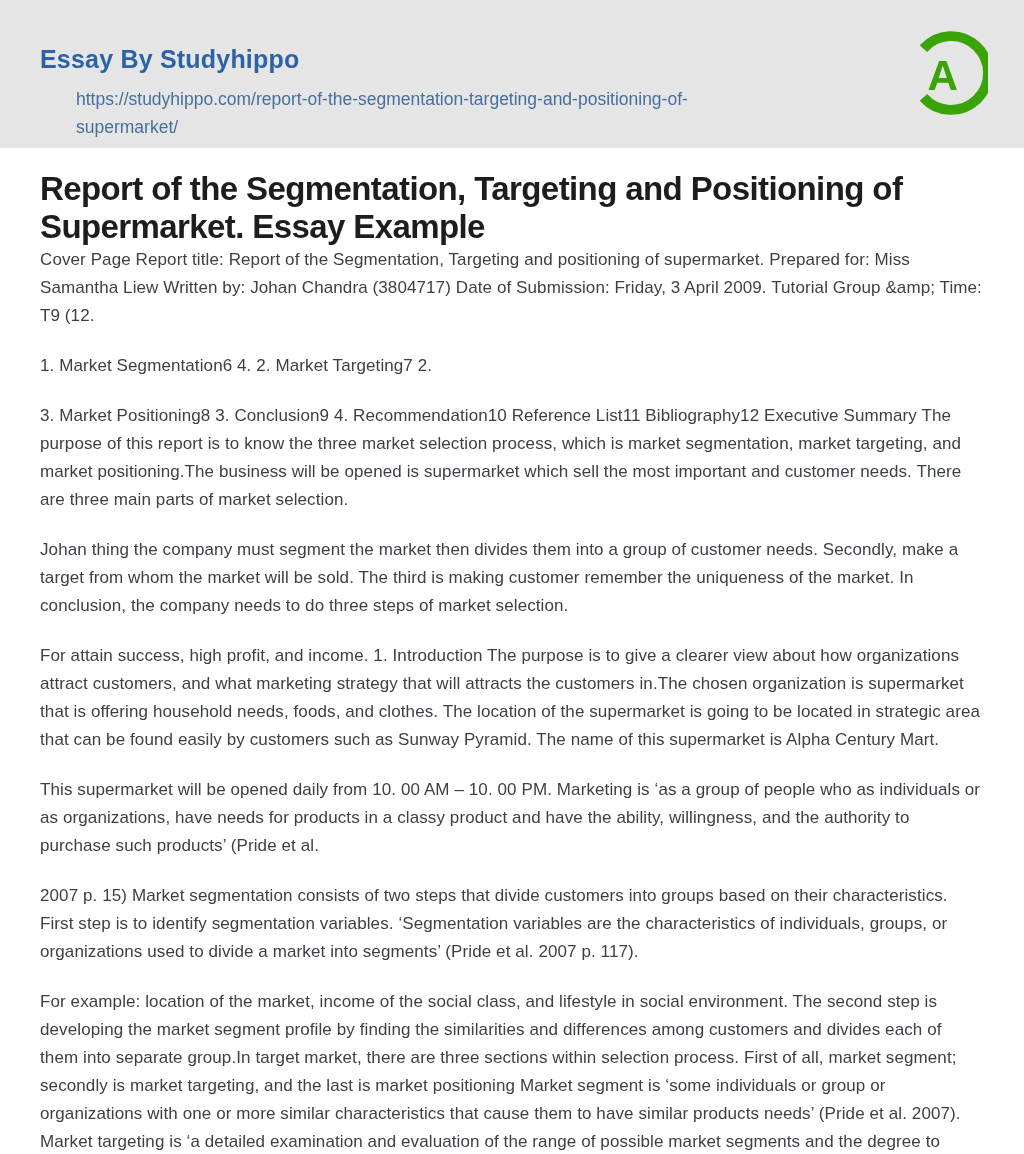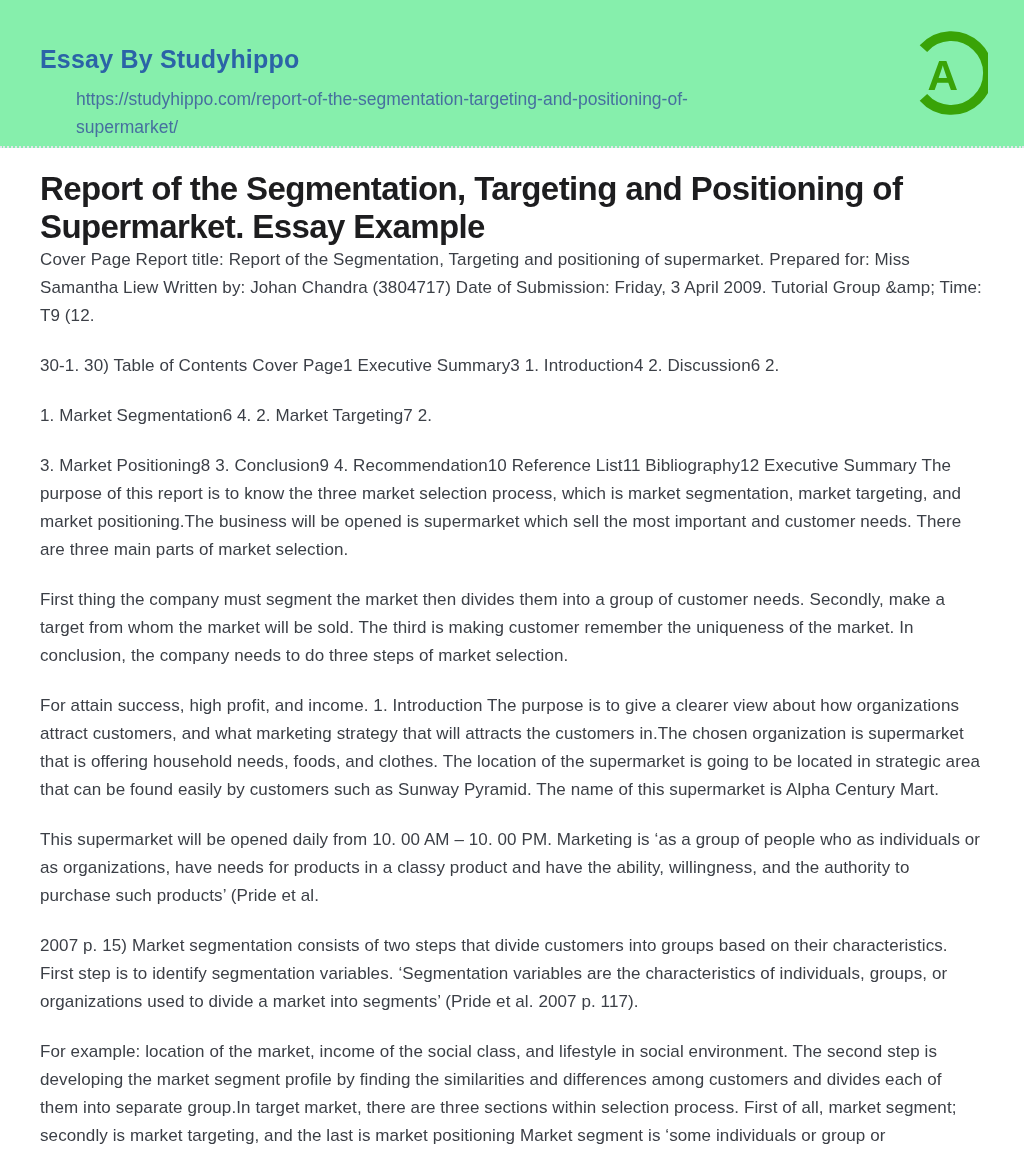--- a/index.html
+++ b/index.html
@@ -6,21 +6,21 @@
   html, body {
     width: 1024px;
     background: #ffffff;
     font-family: "Liberation Sans", sans-serif;
   }
   body { height: 1154px; overflow: hidden; }
 
   .site-header {
     position: relative;
     height: 148px;
-    background: #86efac;
+    background: #e5e5e5;
     padding: 44px 40px 0 40px;
     border-bottom: 2px dotted #e4e5ec;
   }
   .site-title {
     color: #2b63a7;
     font-size: 25px;
     font-weight: 700;
     letter-spacing: 0.2px;
     line-height: 30px;
     margin-bottom: 11px;
@@ -74,22 +74,21 @@
       <path d="M 14.6 22.9 A 41 41 0 1 1 14.6 77.1" fill="none" stroke="#39a307" stroke-width="11" stroke-linecap="butt"></path>
       <text x="36" y="69" text-anchor="middle" font-family="Liberation Sans, sans-serif" font-weight="700" font-size="47" fill="#39a307">A</text>
     </svg>
   </div>
 </header>
 
 <main class="content">
   <h2 class="essay-title">Report of the Segmentation, Targeting and Positioning of Supermarket. Essay Example</h2>
   <div class="essay-body">
     <p>Cover Page Report title: Report of the Segmentation, Targeting and positioning of supermarket. Prepared for: Miss Samantha Liew Written by: Johan Chandra (3804717) Date of Submission: Friday, 3 April 2009. Tutorial Group &amp;amp; Time: T9 (12.</p>
-    <p>30-1. 30) Table of Contents Cover Page1 Executive Summary3 1. Introduction4 2. Discussion6 2.</p>
     <p>1. Market Segmentation6 4. 2. Market Targeting7 2.</p>
     <p>3. Market Positioning8 3. Conclusion9 4. Recommendation10 Reference List11 Bibliography12 Executive Summary The purpose of this report is to know the three market selection process, which is market segmentation, market targeting, and market positioning.The business will be opened is supermarket which sell the most important and customer needs. There are three main parts of market selection.</p>
-    <p>First thing the company must segment the market then divides them into a group of customer needs. Secondly, make a target from whom the market will be sold. The third is making customer remember the uniqueness of the market. In conclusion, the company needs to do three steps of market selection.</p>
+    <p>Johan thing the company must segment the market then divides them into a group of customer needs. Secondly, make a target from whom the market will be sold. The third is making customer remember the uniqueness of the market. In conclusion, the company needs to do three steps of market selection.</p>
     <p>For attain success, high profit, and income. 1. Introduction The purpose is to give a clearer view about how organizations attract customers, and what marketing strategy that will attracts the customers in.The chosen organization is supermarket that is offering household needs, foods, and clothes. The location of the supermarket is going to be located in strategic area that can be found easily by customers such as Sunway Pyramid. The name of this supermarket is Alpha Century Mart.</p>
     <p>This supermarket will be opened daily from 10. 00 AM – 10. 00 PM. Marketing is ‘as a group of people who as individuals or as organizations, have needs for products in a classy product and have the ability, willingness, and the authority to purchase such products’ (Pride et al.</p>
     <p>2007 p. 15) Market segmentation consists of two steps that divide customers into groups based on their characteristics. First step is to identify segmentation variables. ‘Segmentation variables are the characteristics of individuals, groups, or organizations used to divide a market into segments’ (Pride et al. 2007 p. 117).</p>
     <p>For example: location of the market, income of the social class, and lifestyle in social environment. The second step is developing the market segment profile by finding the similarities and differences among customers and divides each of them into separate group.In target market, there are three sections within selection process. First of all, market segment; secondly is market targeting, and the last is market positioning Market segment is ‘some individuals or group or organizations with one or more similar characteristics that cause them to have similar products needs’ (Pride et al. 2007). Market targeting is ‘a detailed examination and evaluation of the range of possible market segments and the degree to which the company can satis</p>
   </div>
 </main>
 
 </body></html>

